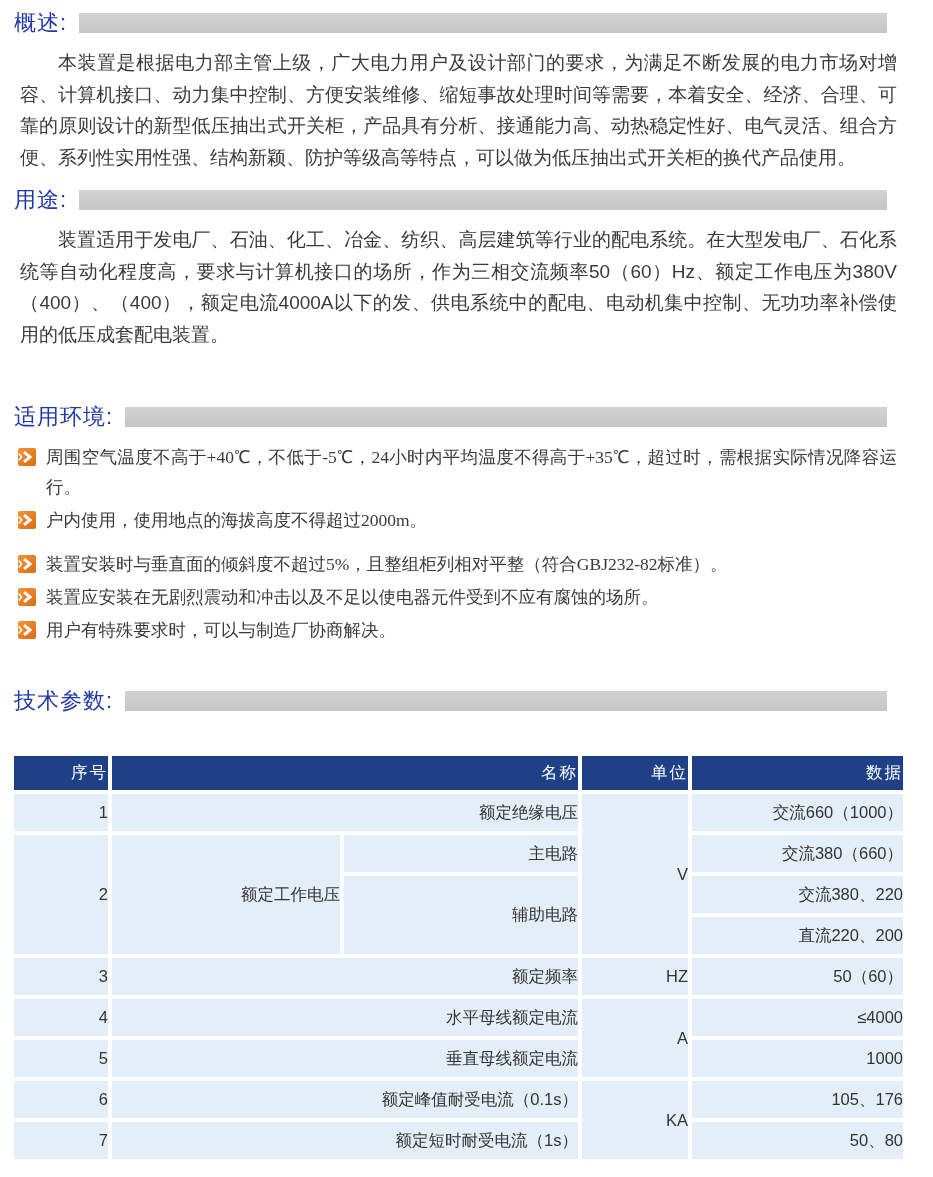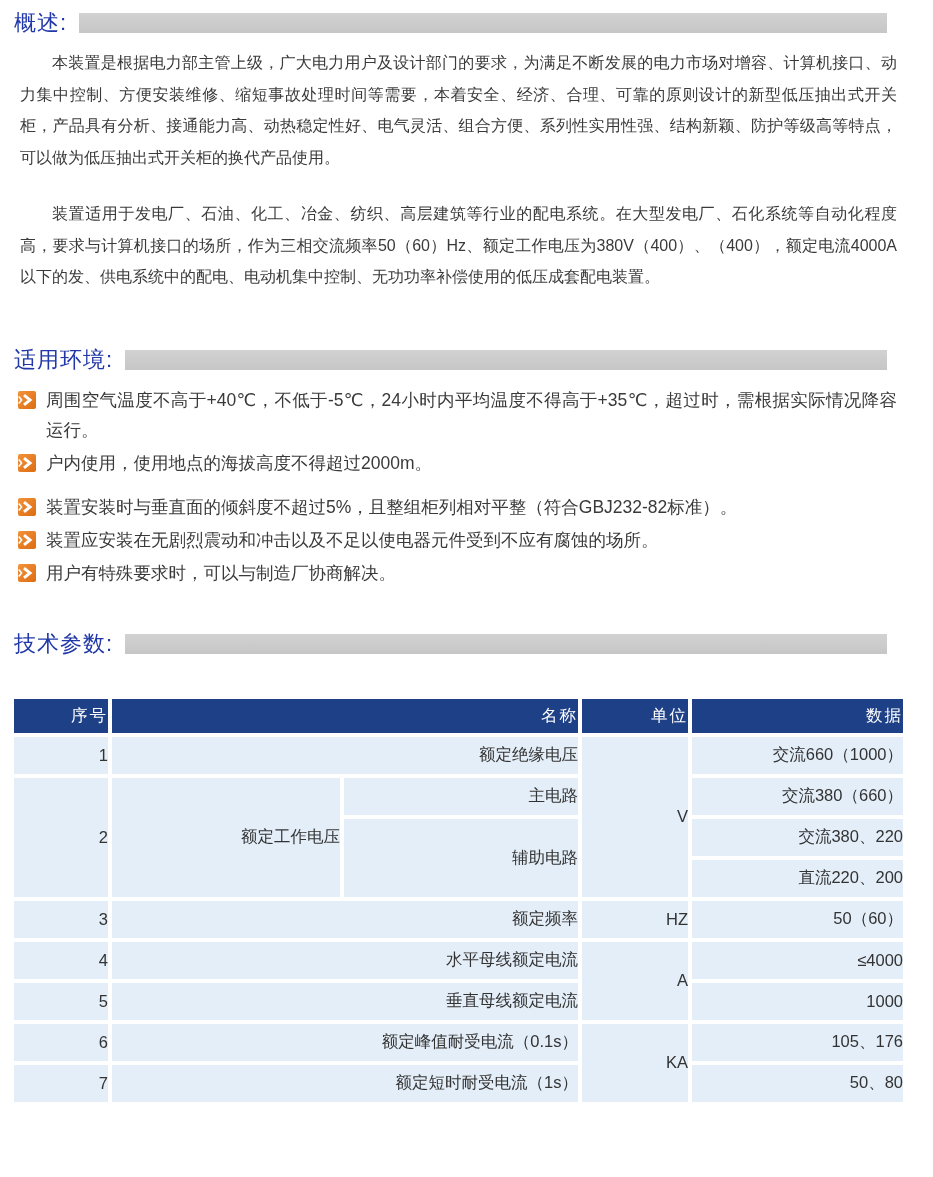--- a/index.html
+++ b/index.html
@@ -18,26 +18,26 @@
     font-size: 22px; line-height: 26px; color: #2138a8;
     white-space: nowrap; margin-right: 12px; letter-spacing: 1px;
   }
   .sec-bar {
     flex: 1; height: 20px;
     background: linear-gradient(#d2d2d2, #c6c6c6);
     margin-right: 10px;
   }
 
   .para {
-    font-size: 16px; line-height: 31.5px; text-align: justify;
+    font-size: 19px; line-height: 31.5px; text-align: justify;
     text-indent: 2em; color: #3a3a3a; margin: 11px 0 0 6px;
   }
 
   
-  .bullets { list-style: none; margin: 12px 0 0 4px; }
+  .bullets { list-style: none; margin: 12px 0 0 4px; font-family: Liberation Serif, serif; }
   .bullets li {
     display: flex; align-items: flex-start;
     font-size: 17.5px; line-height: 30px; color: #3a3a3a;
     margin-bottom: 3px; text-align: justify;
   }
   .bullets li.group-gap { margin-top: 14px; }
   .bullet-icon { flex: 0 0 auto; width: 18px; height: 18px; margin: 6px 10px 0 0; }
 
   .spacer-lg { height: 54px; }
   .spacer-md { height: 40px; }
@@ -68,20 +68,24 @@
     <div class="sec-head">
       <span class="sec-title">概述:</span>
       <span class="sec-bar"></span>
     </div>
     <p class="para">本装置是根据电力部主管上级，广大电力用户及设计部门的要求，为满足不断发展的电力市场对增容、计算机接口、动力集中控制、方便安装维修、缩短事故处理时间等需要，本着安全、经济、合理、可靠的原则设计的新型低压抽出式开关柜，产品具有分析、接通能力高、动热稳定性好、电气灵活、组合方便、系列性实用性强、结构新颖、防护等级高等特点，可以做为低压抽出式开关柜的换代产品使用。</p>
   </section>
 
   <div class="spacer-sm"></div>
 
   <section>
+    <div class="sec-head">
+      <span class="sec-title">用途:</span>
+      <span class="sec-bar"></span>
+    </div>
     <p class="para">装置适用于发电厂、石油、化工、冶金、纺织、高层建筑等行业的配电系统。在大型发电厂、石化系统等自动化程度高，要求与计算机接口的场所，作为三相交流频率50（60）Hz、额定工作电压为380V（400）、（400），额定电流4000A以下的发、供电系统中的配电、电动机集中控制、无功功率补偿使用的低压成套配电装置。</p>
   </section>
 
   <div class="spacer-lg"></div>
 
   <section>
     <div class="sec-head">
       <span class="sec-title">适用环境:</span>
       <span class="sec-bar"></span>
     </div>

